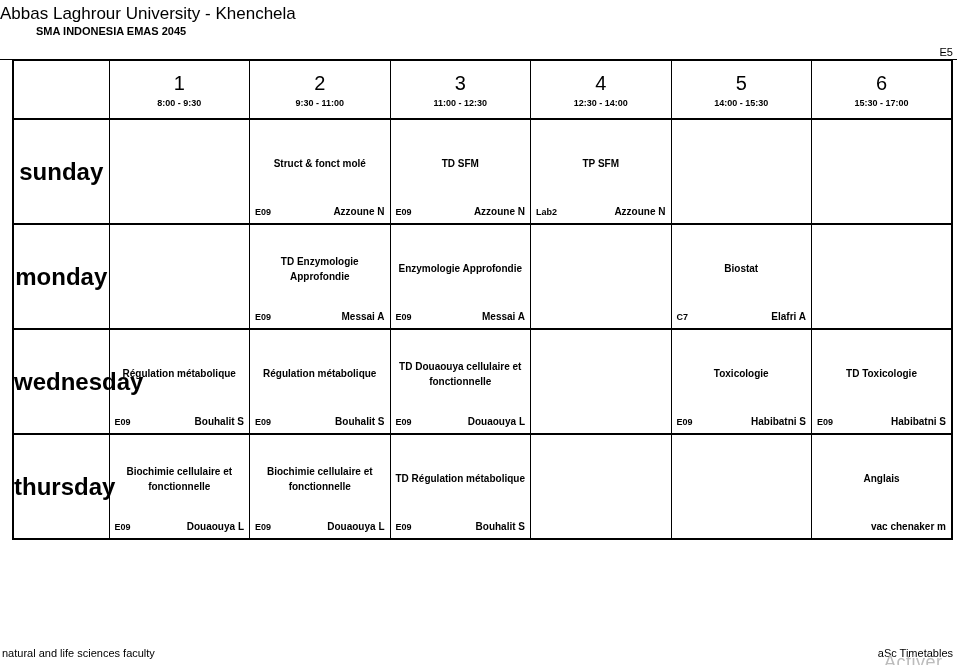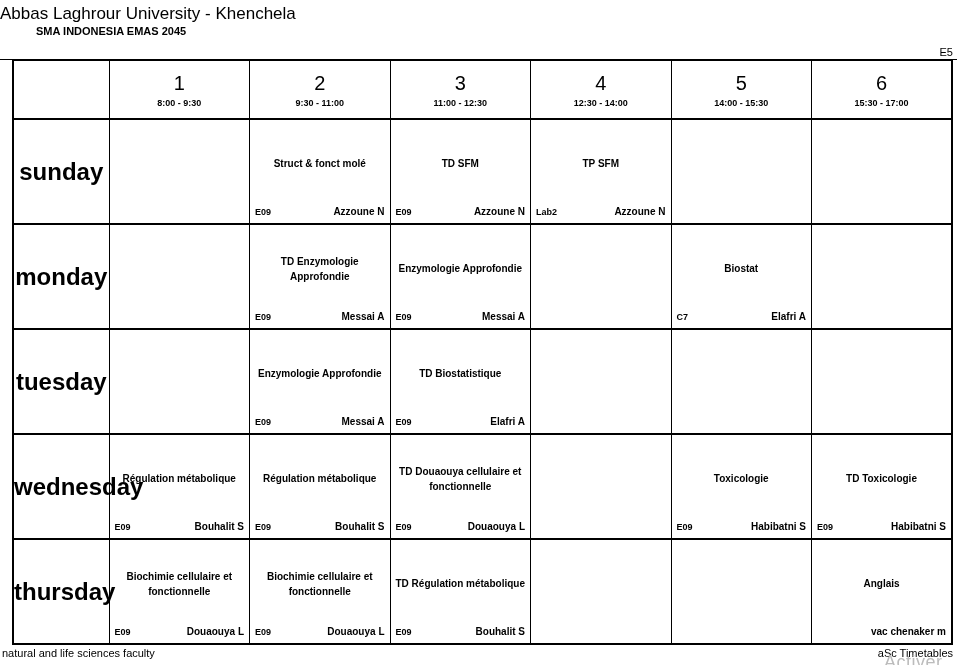--- a/index.html
+++ b/index.html
@@ -170,41 +170,20 @@
       <td class="slot">
         <div class="slot-inner">
           <div class="course">Biostat</div>
           <div class="room">C7</div>
           <div class="teacher">Elafri A</div>
         </div>
       </td>
       <td class="slot"></td>
     </tr>
 
-    <tr>
-      <td class="day-cell">tuesday</td>
-      <td class="slot"></td>
-      <td class="slot">
-        <div class="slot-inner">
-          <div class="course">Enzymologie Approfondie</div>
-          <div class="room">E09</div>
-          <div class="teacher">Messai A</div>
-        </div>
-      </td>
-      <td class="slot">
-        <div class="slot-inner">
-          <div class="course">TD Biostatistique</div>
-          <div class="room">E09</div>
-          <div class="teacher">Elafri A</div>
-        </div>
-      </td>
-      <td class="slot"></td>
-      <td class="slot"></td>
-      <td class="slot"></td>
-    </tr>
 
     <tr>
       <td class="day-cell">wednesday</td>
       <td class="slot">
         <div class="slot-inner">
           <div class="course">Régulation métabolique</div>
           <div class="room">E09</div>
           <div class="teacher">Bouhalit S</div>
         </div>
       </td>

